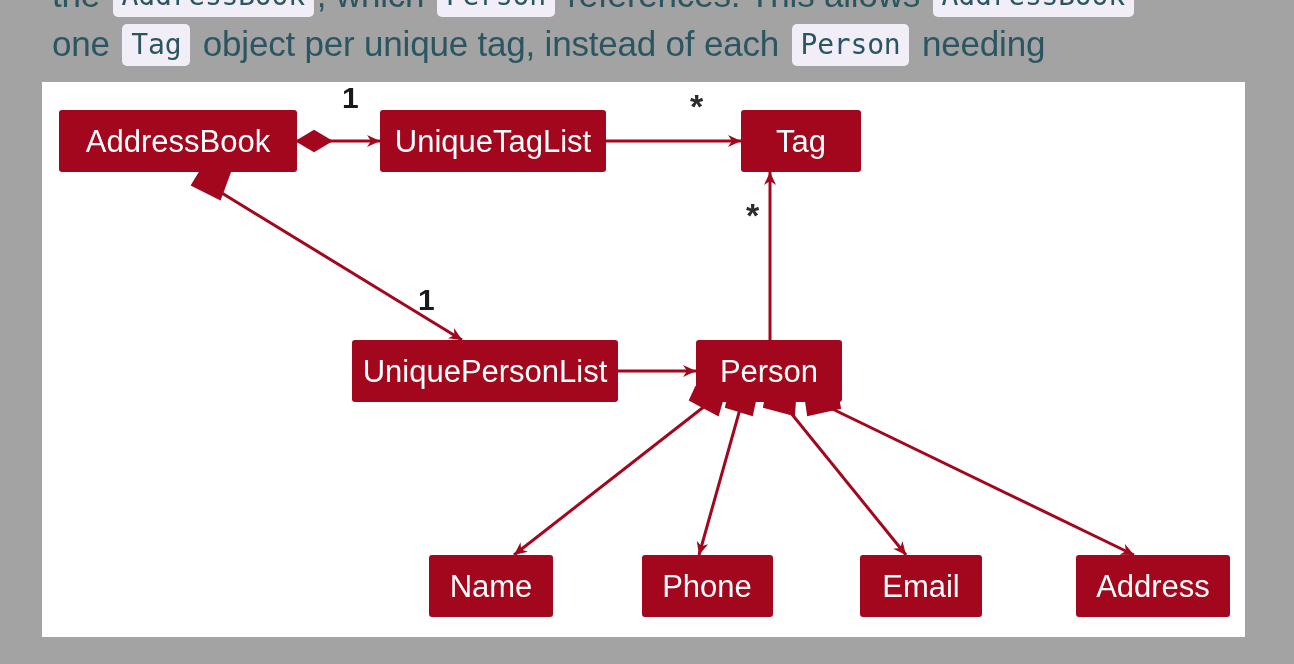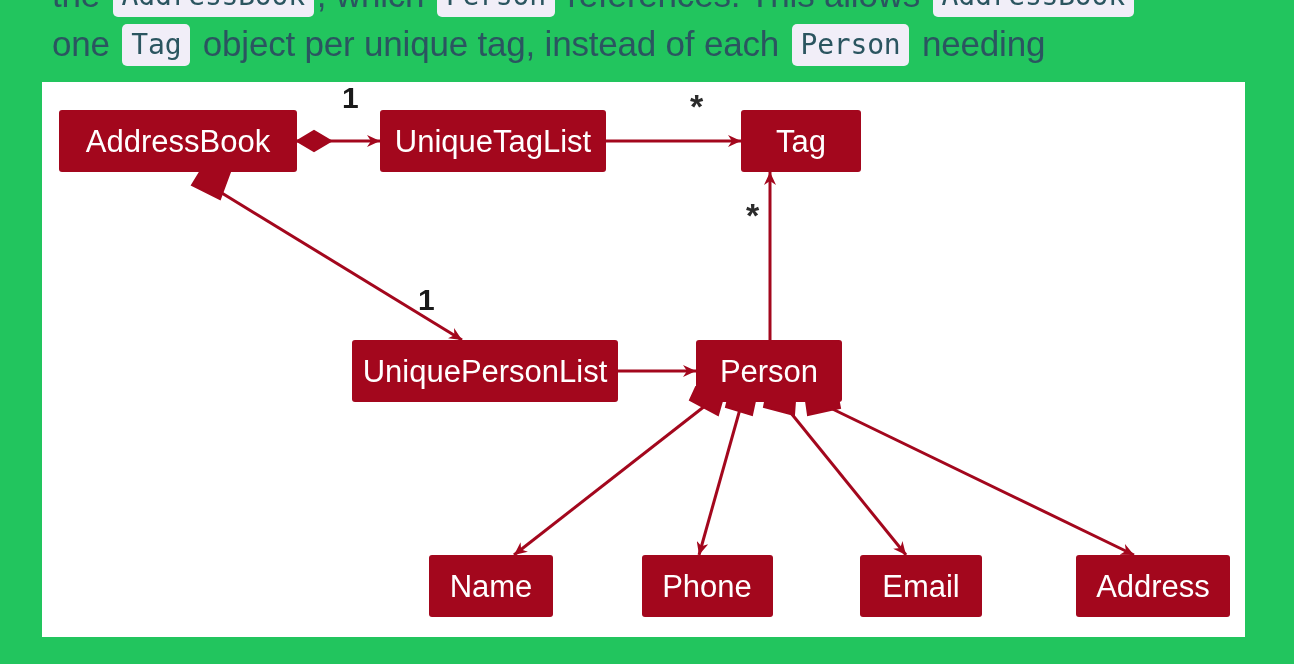--- a/index.html
+++ b/index.html
@@ -10,21 +10,21 @@
     width: 1294px;
     height: 664px;
     overflow: hidden;
     background: #dbe9ef;
     font-family: "Liberation Sans", sans-serif;
   }
   .page {
     position: relative;
     width: 1294px;
     height: 664px;
-    background: #22c55e;
+    background: #a3a3a3;
   }
 
   
   .prose {
     position: absolute;
     left: 0;
     top: -30px;
     width: 1294px;
     font-size: 35px;
     line-height: 49px;

